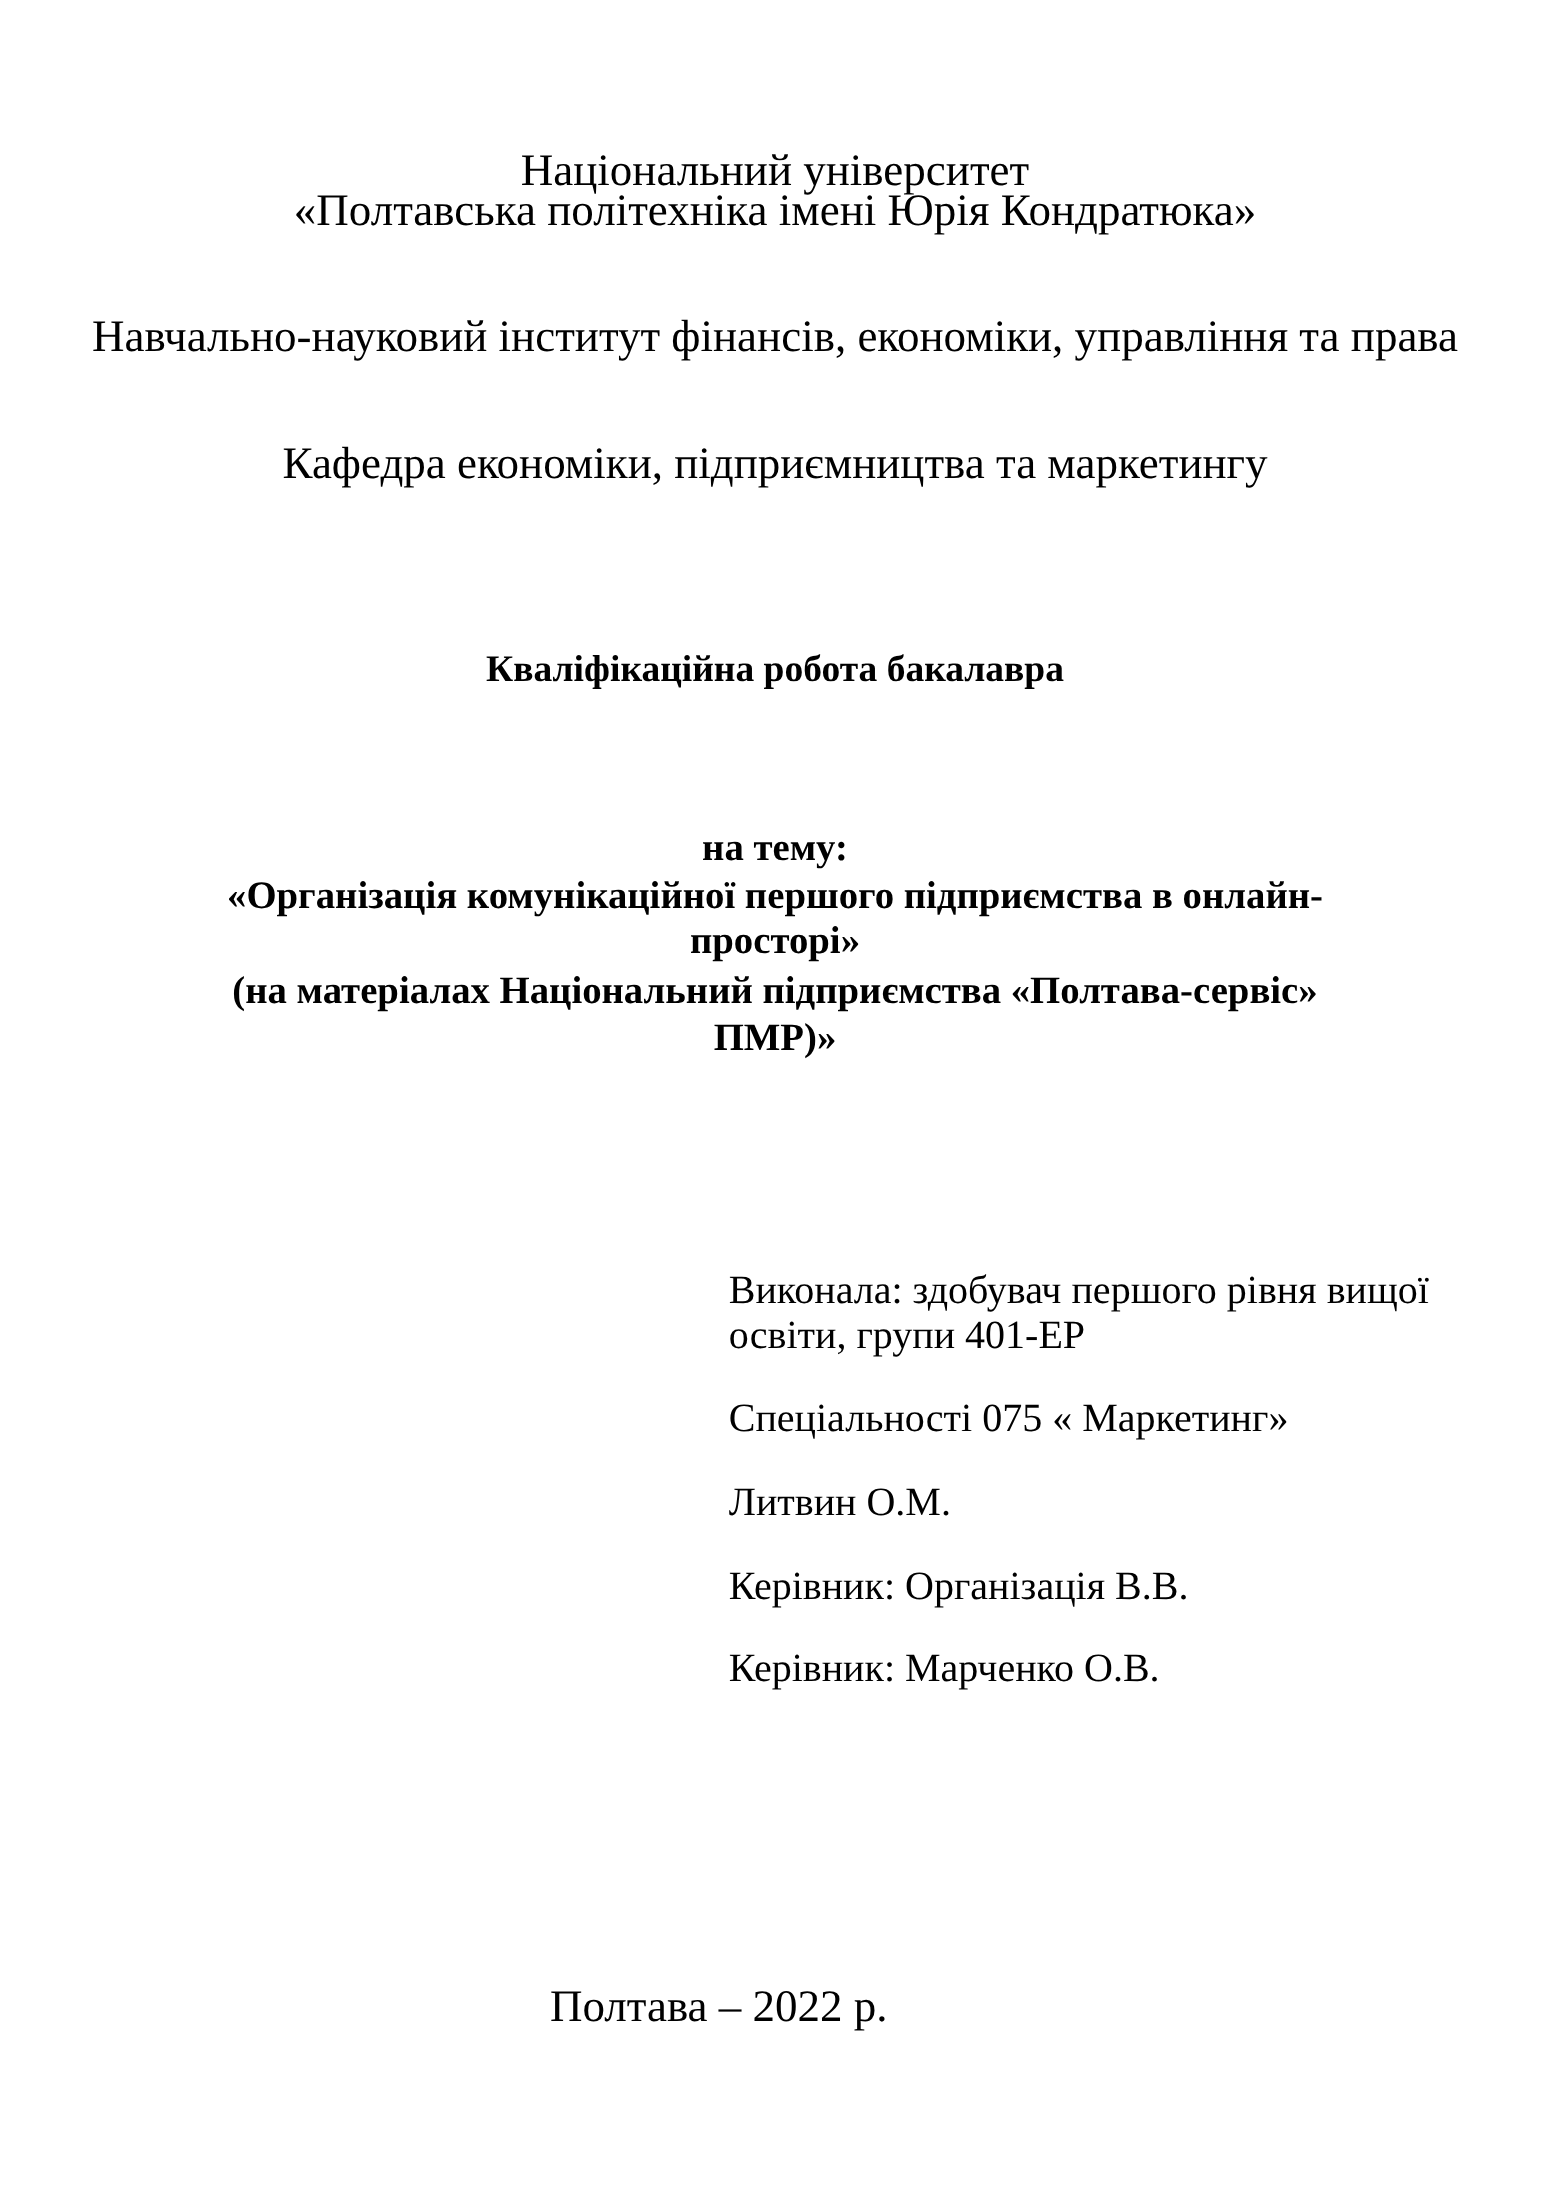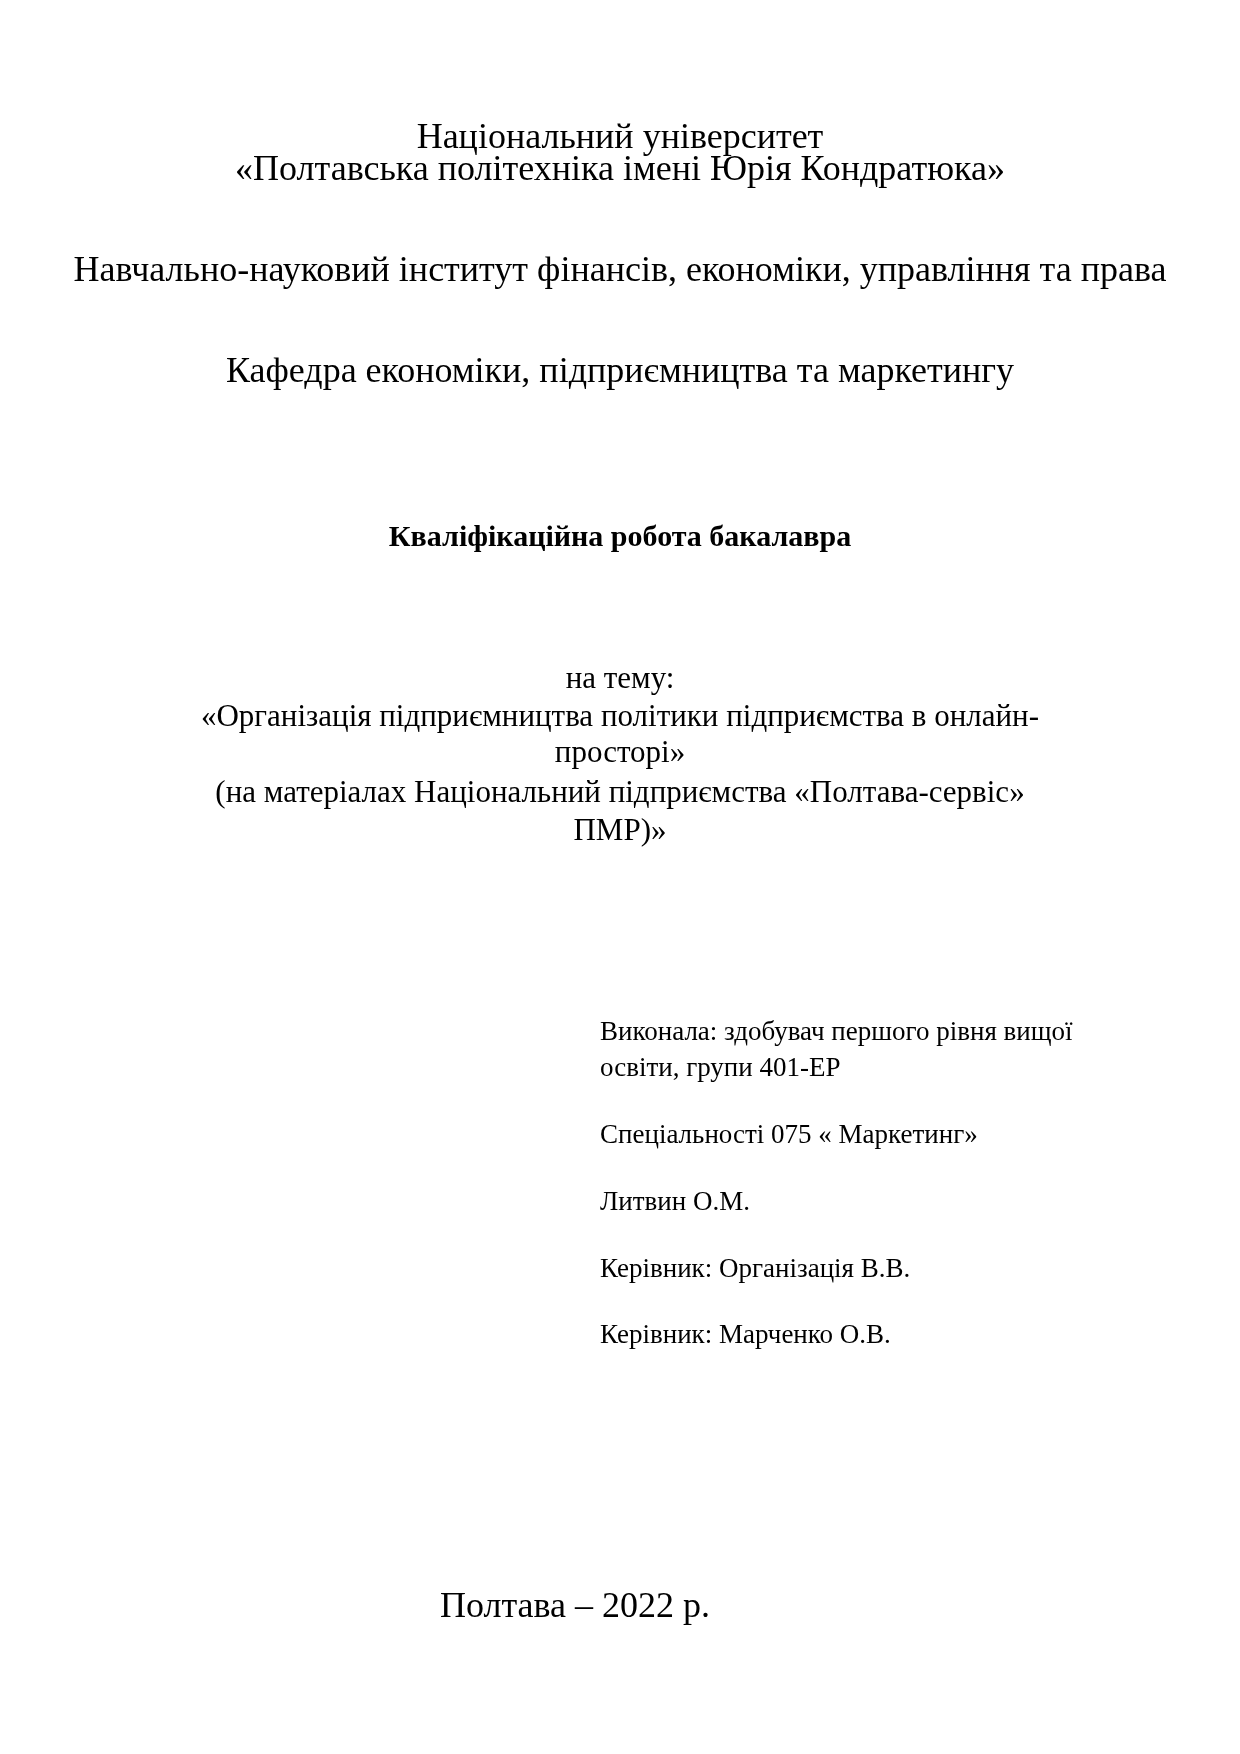--- a/index.html
+++ b/index.html
@@ -1,36 +1,36 @@
 <!DOCTYPE html>
 <html><head>
 <meta charset="utf-8">
 <style>
   html, body { margin:0; padding:0; background:#ffffff; }
   body { width:1240px; height:1754px; position:relative; overflow:hidden;
          font-family:"Liberation Serif", "DejaVu Serif", serif; color:#000; }
   .line { position:absolute; left:0; width:1240px; text-align:center; white-space:nowrap; }
   .reg { font-size:36px; line-height:34px; }
   .title { font-size:30px; font-weight:bold; line-height:56px; }
-  .topic { font-size:31px; font-weight:normal; line-height:37px; }
-  .right { position:absolute; left:600px; width:560px; font-size:27px; line-height:36px; white-space:nowrap;font-family:Liberation Serif, serif; }
+  .topic { font-size:31px; font-weight:bold; line-height:37px; }
+  .right { position:absolute; left:583px; width:560px; font-size:32px; line-height:36px; white-space:nowrap;font-family:Liberation Serif, serif; }
 </style>
 </head>
 <body>
 
 <div>
   <div class="line reg" style="top:119px">Національний університет</div>
   <div class="line reg" style="top:151px">«Полтавська політехніка імені Юрія Кондратюка»</div>
   <div class="line reg" style="top:252px">Навчально-науковий інститут фінансів, економіки, управління та права</div>
   <div class="line reg" style="top:353px">Кафедра економіки, підприємництва та маркетингу</div>
 
   <div class="line title" style="top:508px">Кваліфікаційна робота бакалавра</div>
 
   <div class="line topic" style="top:659px">на тему:</div>
-  <div class="line topic" style="top:697px">«Організація підприємництва політики підприємства в онлайн-</div>
+  <div class="line topic" style="top:697px">«Організація комунікаційної першого підприємства в онлайн-</div>
   <div class="line topic" style="top:733px">просторі»</div>
   <div class="line topic" style="top:773px">(на матеріалах Національний підприємства «Полтава-сервіс»</div>
   <div class="line topic" style="top:811px">ПМР)»</div>
 
   <div class="right" style="top:1013px">Виконала: здобувач першого рівня вищої</div>
   <div class="right" style="top:1049px">освіти, групи 401-ЕР</div>
   <div class="right" style="top:1116px">Спеціальності 075 « Маркетинг»</div>
   <div class="right" style="top:1183px">Литвин О.М.</div>
   <div class="right" style="top:1250px">Керівник: Організація В.В.</div>
   <div class="right" style="top:1316px">Керівник: Марченко О.В.</div>

